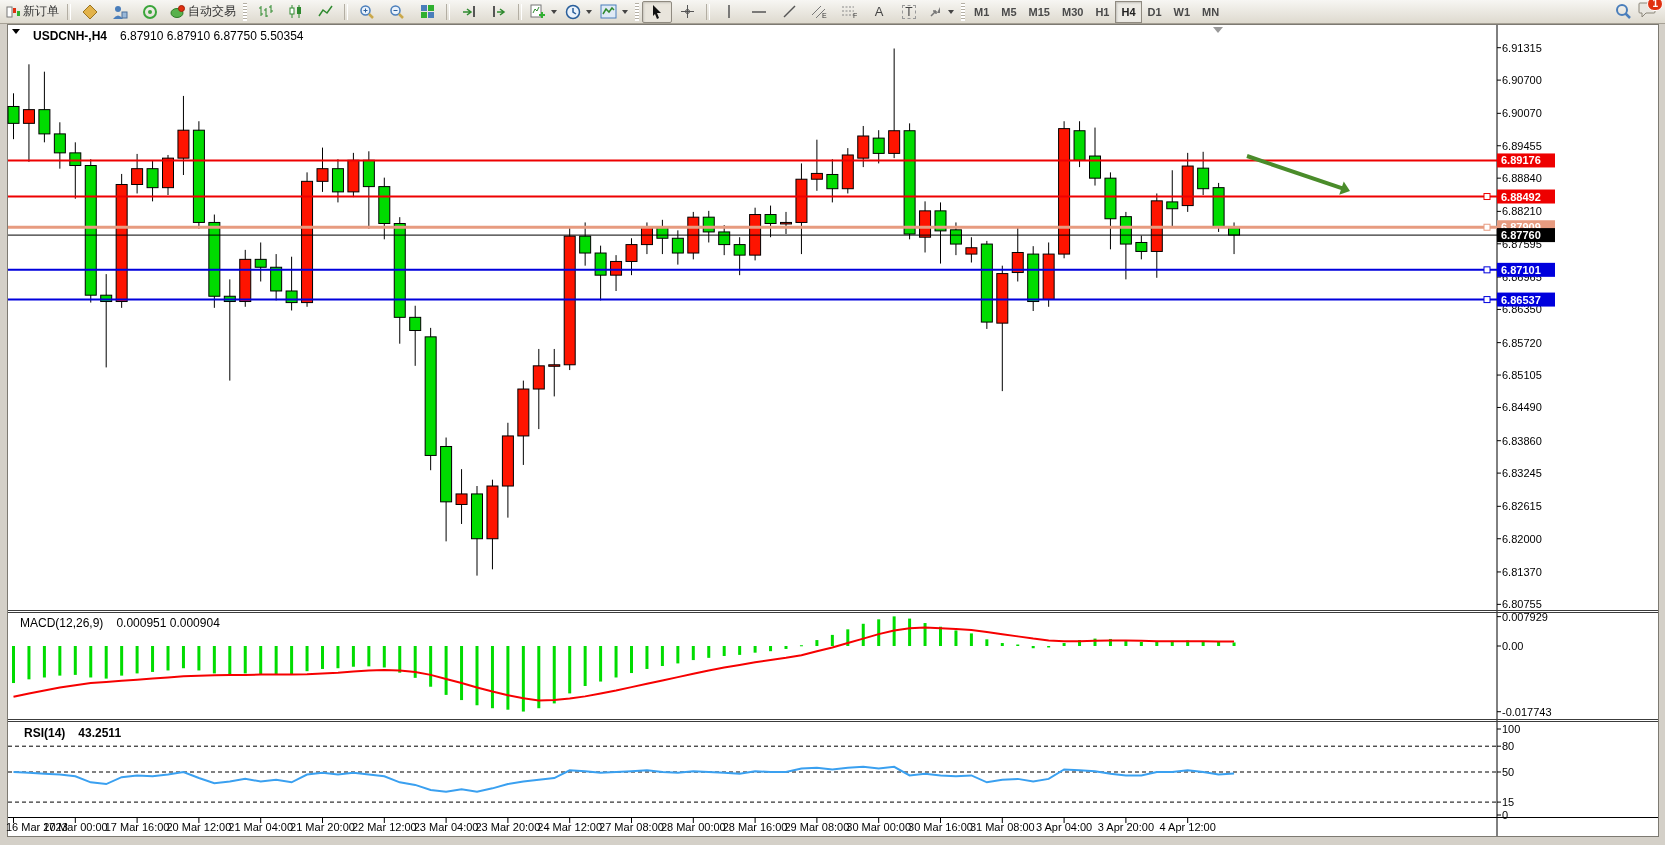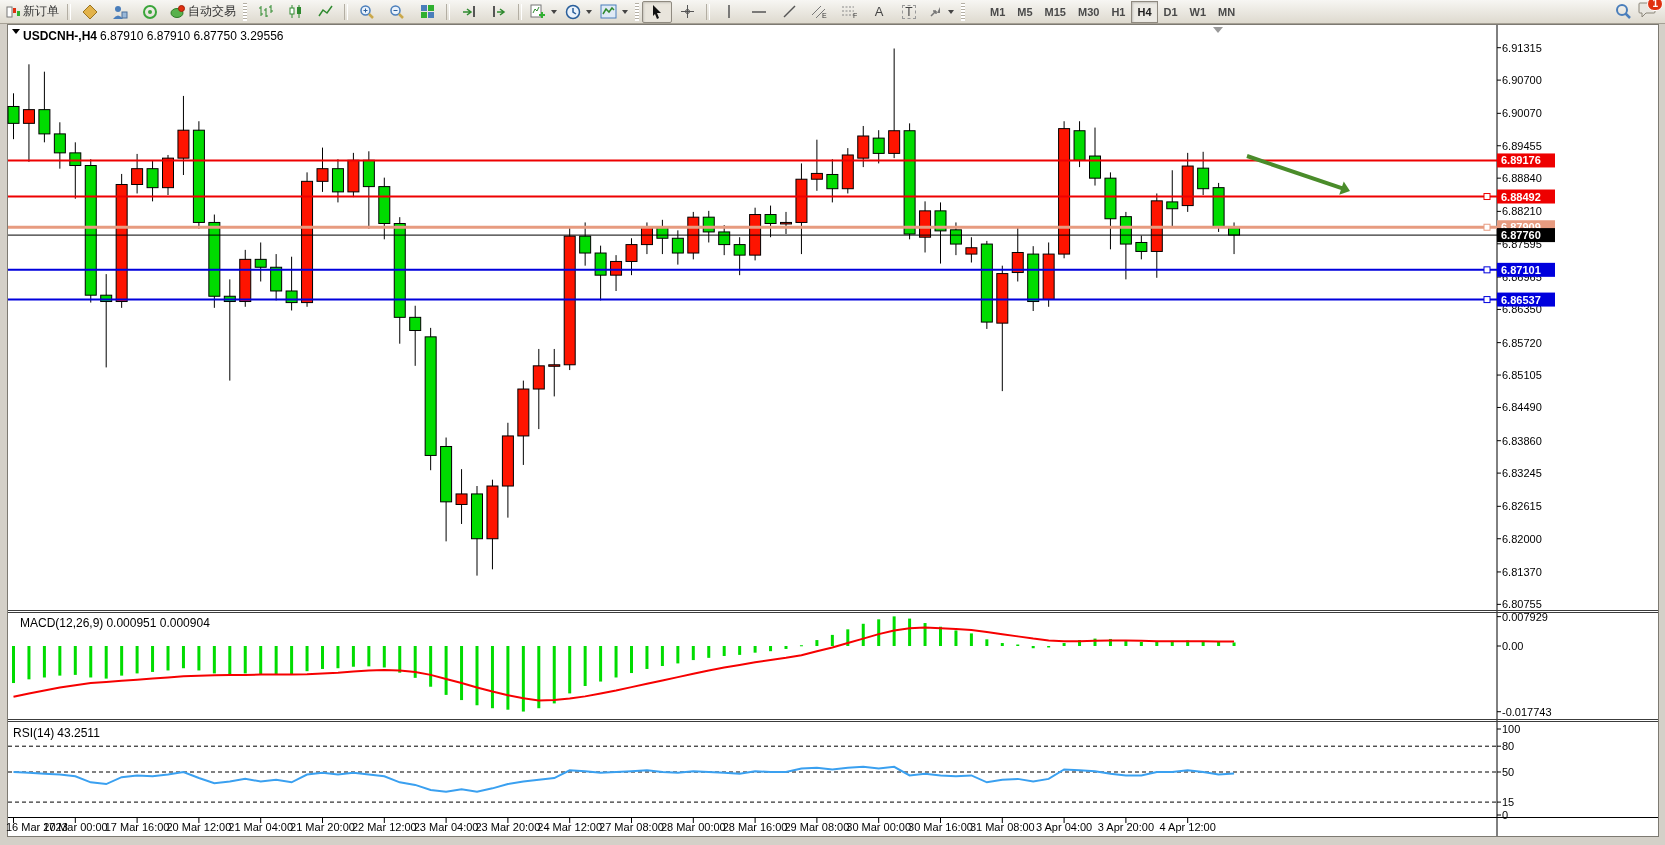--- a/index.html
+++ b/index.html
@@ -22,21 +22,21 @@
   .tb-right{margin-left:auto;display:flex;align-items:center;gap:6px;padding-right:6px;}
   .badge{position:absolute;top:-4px;right:-6px;background:#e03010;color:#fff;border-radius:8px;
     font-size:10px;font-weight:bold;padding:0 4px;line-height:12px;border:1px solid #fff;}
   .chat-wrap{position:relative;}
   .glyph{font-size:12px;line-height:1;}
   
   .chart-region{position:absolute;left:0;top:24px;width:1665px;height:821px;background:#d4d0c8;}
   .chart-white{position:absolute;left:7px;top:0;width:1652px;height:813px;background:#ffffff;
     border:1px solid #7d7a72;box-sizing:border-box;}
   svg.layer{position:absolute;left:0;top:0;}
-  .pane-label{position:absolute;font-size:12px;color:#000;display:flex;gap:3px;z-index:5;}
+  .pane-label{position:absolute;font-size:12px;color:#000;display:flex;gap:13px;z-index:5;}
   .tri-down{width:0;height:0;border-left:4px solid transparent;border-right:4px solid transparent;
     border-top:5px solid #000;display:inline-block;}
 </style>
 </head>
 <body>
 
 <div class="toolbar">
   <div class="tbtn">
     <svg width="14" height="14">
         <rect x="1" y="2" width="5" height="10" fill="#fff" stroke="#777"></rect>
@@ -195,21 +195,21 @@
     <span class="glyph" style="font-size:12px;color:#444;border:1px dashed #999;padding:0 2px;">T</span>
   </div>
   <div class="tbtn">
     <svg width="15" height="15">
         <path d="M3,12 L8,7 M8,7 l-3,0 m3,0 l0,3" stroke="#777" stroke-width="1.5" fill="none"></path>
         <path d="M12,3 l-3,6 3,0 z" fill="#777"></path>
       </svg>
     <span class="caret"></span>
   </div>
   <div class="grip"></div>
-  <div id="tf-bar" style="display:flex;align-items:center;margin-left:16px;">
+  <div id="tf-bar" style="display:flex;align-items:center;">
       <div class="tf">M1</div>
       <div class="tf">M5</div>
       <div class="tf">M15</div>
       <div class="tf">M30</div>
       <div class="tf">H1</div>
       <div class="tf active">H4</div>
       <div class="tf">D1</div>
       <div class="tf">W1</div>
       <div class="tf">MN</div>
     </div>
@@ -595,23 +595,23 @@
       <line x1="1064.1" y1="818" x2="1064.1" y2="823" stroke="#000"></line>
       <text x="1064.1" y="831" fill="#000" font-family="Liberation Sans, sans-serif" font-size="11" text-anchor="middle">3 Apr 04:00</text>
       <line x1="1125.8999999999999" y1="818" x2="1125.8999999999999" y2="823" stroke="#000"></line>
       <text x="1125.8999999999999" y="831" fill="#000" font-family="Liberation Sans, sans-serif" font-size="11" text-anchor="middle">3 Apr 20:00</text>
       <line x1="1187.7" y1="818" x2="1187.7" y2="823" stroke="#000"></line>
       <text x="1187.7" y="831" fill="#000" font-family="Liberation Sans, sans-serif" font-size="11" text-anchor="middle">4 Apr 12:00</text>
     </svg>
   <div class="pane-label" style="left:12px;top:5px;">
     <span class="tri-down"></span>
     <span style="font-weight:bold;">USDCNH-,H4</span>
-    <span>6.87910 6.87910 6.87750 3.29556</span>
+    <span>6.87910 6.87910 6.87750 5.50354</span>
   </div>
   <div class="pane-label" style="left:20px;top:592px;">
     <span>MACD(12,26,9)</span>
     <span>0.000951 0.000904</span>
   </div>
-  <div class="pane-label" style="left:13px;top:702px;">
+  <div class="pane-label" style="left:24px;top:702px;font-weight:bold;">
     <span>RSI(14)</span>
     <span>43.2511</span>
   </div>
 </div>
 
 </body></html>

